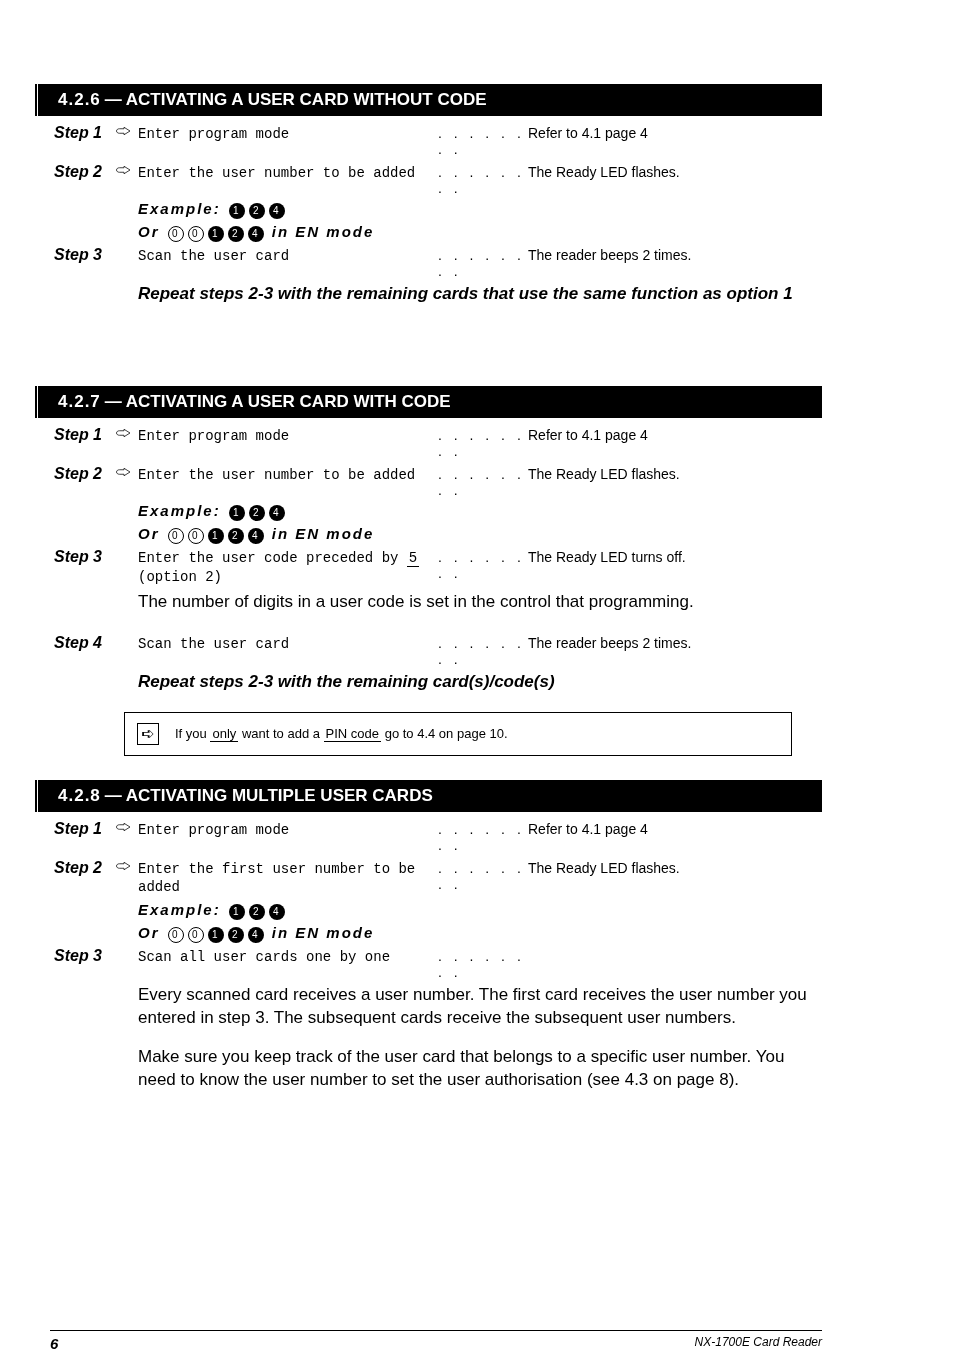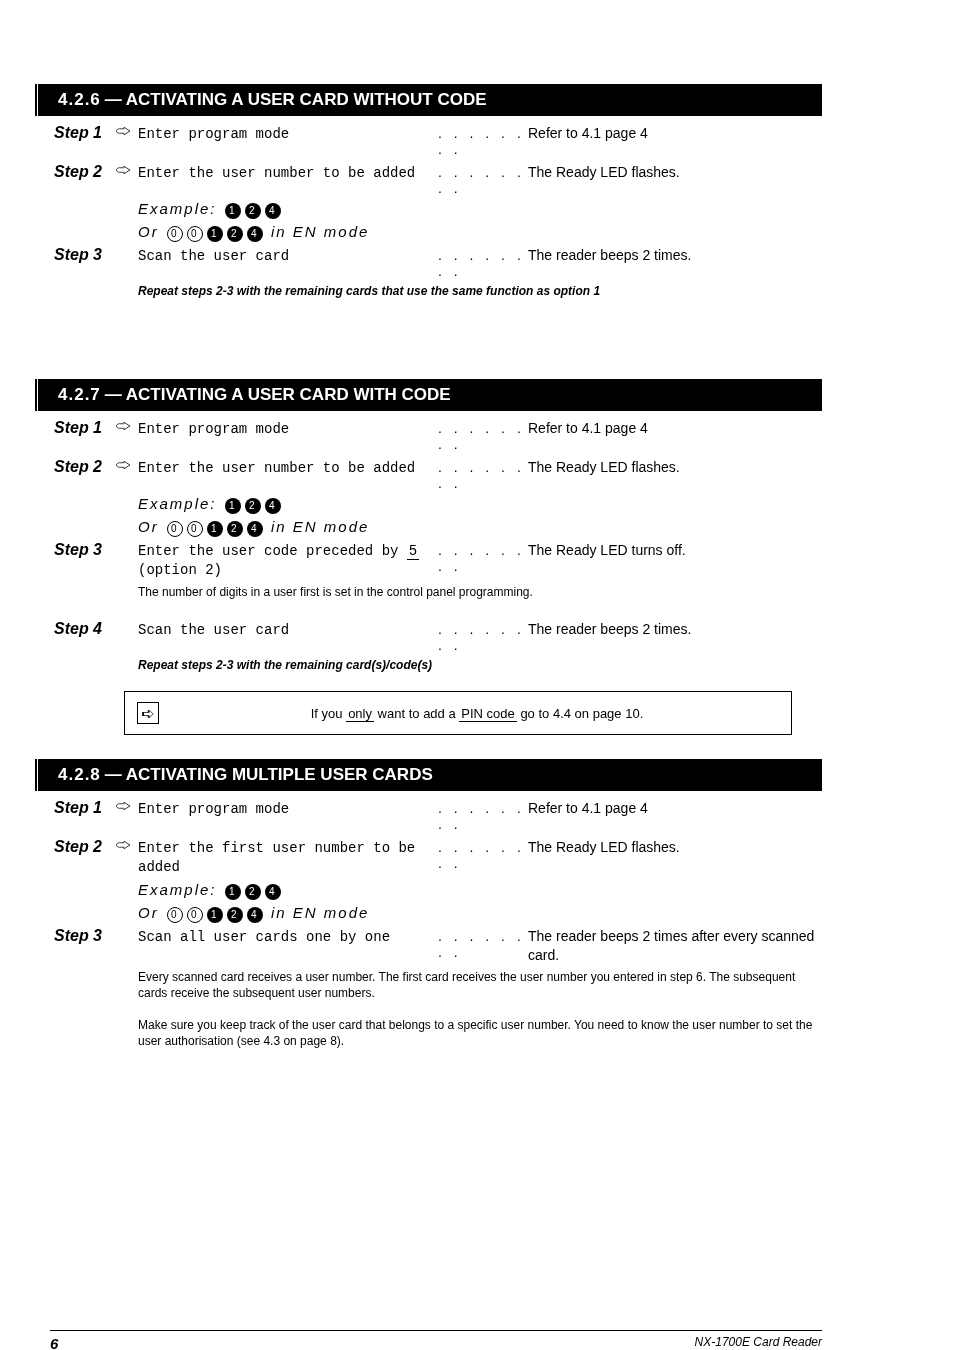--- a/index.html
+++ b/index.html
@@ -8,28 +8,28 @@
   .section-head { background: #000; color: #fff; padding: 6px 10px 6px 20px; font-size: 17px; font-weight: bold; border-left: 4px double #fff; margin-bottom: 6px; }
   .section-head .num { letter-spacing: 1px; }
   .section-head .dash { padding: 0 4px; }
   .row { display: flex; align-items: baseline; margin: 4px 0 4px 20px; }
   .step-no { font-weight: bold; font-style: italic; font-size: 16px; min-width: 56px; }
   .hand { min-width: 28px; text-align: center; font-size: 14px; padding-top: 2px; }
   .left-text { flex: 0 0 300px; font-size: 14px; line-height: 1.35; font-family: Liberation Mono, monospace; }
   .dots { width: 90px; letter-spacing: 4px; font-size: 14px; text-align: left; }
   .right-text { font-size: 14px; line-height: 1.35; flex: 1; }
   .bold { font-weight: bold; }
-  .ital { font-style: italic; }
+  .ital { font-style: italic; font-weight: bold; }
   .keys { margin: 4px 0 4px 104px; font-size: 15px; letter-spacing: 2px; }
   .circ { display: inline-block; width: 16px; height: 16px; border-radius: 50%; background: #000; color: #fff; font-size: 10px; text-align: center; line-height: 16px; margin: 0 2px; }
   .circ.open { background: #fff; color: #000; border: 1px solid #000; line-height: 14px; }
-  .multiline { margin-left: 104px; font-size: 12px; line-height: 1.35; }
+  .multiline { margin-left: 104px; font-size: 17px; line-height: 1.35; }
   .note-box { border: 1px solid #000; margin: 18px 30px 24px 90px; padding: 10px 12px; display: flex; align-items: center; gap: 16px; font-size: 13px; }
   .note-arrow { border: 1px solid #000; width: 22px; height: 22px; display: flex; align-items: center; justify-content: center; font-size: 16px; flex: 0 0 22px; }
-  .note-text { flex: 1; line-height: 1.35; text-align: center; }
+  .note-text { flex: 1; line-height: 1.35; }
   .underline { border-bottom: 1px solid #000; padding: 0 2px; }
   .spacer { height: 16px; }
   .big-spacer { height: 80px; }
   .footer { position: absolute; bottom: 22px; left: 50px; right: 50px; display: flex; justify-content: space-between; font-size: 12px; border-top: 1px solid #000; padding-top: 4px; }
   .footer-left { font-weight: bold; font-style: italic; font-size: 15px; }
   .footer-right { font-style: italic; }
   .hand-icon { width: 18px; height: 14px; display: inline-block; }
 </style>
 </head>
 <body>
@@ -107,21 +107,21 @@
     <span class="circ open">0</span><span class="circ open">0</span><span class="circ">1</span><span class="circ">2</span><span class="circ">4</span>
     <span class="ital">in EN mode</span>
   </div>
   <div class="row">
     <div class="step-no">Step 3</div>
     <div class="hand"></div>
     <div class="left-text"><span>Enter the user code preceded by</span> <span class="underline">5</span> <span>(option 2)</span></div>
     <div class="dots">. . . . . . . .</div>
     <div class="right-text">The Ready LED turns off.</div>
   </div>
-  <div class="multiline">The number of digits in a user first is set in the control panel programming.</div>
+  <div class="multiline">The number of digits in a user code is set in the control that programming.</div>
   <div class="spacer"></div>
   <div class="row">
     <div class="step-no">Step 4</div>
     <div class="hand"></div>
     <div class="left-text">Scan the user card</div>
     <div class="dots">. . . . . . . .</div>
     <div class="right-text">The reader beeps 2 times.</div>
   </div>
   <div class="multiline bold ital">Repeat steps 2-3 with the remaining card(s)/code(s)</div>
 
@@ -158,23 +158,22 @@
   <div class="keys">
     <span class="ital">Or</span>
     <span class="circ open">0</span><span class="circ open">0</span><span class="circ">1</span><span class="circ">2</span><span class="circ">4</span>
     <span class="ital">in EN mode</span>
   </div>
   <div class="row">
     <div class="step-no">Step 3</div>
     <div class="hand"></div>
     <div class="left-text">Scan all user cards one by one</div>
     <div class="dots">. . . . . . . .</div>
-    <div class="right-text">The reader beeps 2 times after every scanned card.</div>
   </div>
-  <div class="multiline">Every scanned card receives a user number. The first card receives the user number you entered in step 6. The subsequent cards receive the subsequent user numbers.</div>
+  <div class="multiline">Every scanned card receives a user number. The first card receives the user number you entered in step 3. The subsequent cards receive the subsequent user numbers.</div>
   <div class="spacer"></div>
   <div class="multiline">Make sure you keep track of the user card that belongs to a specific user number. You need to know the user number to set the user authorisation (see 4.3 on page 8).</div>
 
   <div class="footer">
     <div class="footer-left">6</div>
     <div class="footer-right">NX-1700E Card Reader</div>
   </div>
 </div>
 
 </body></html>

